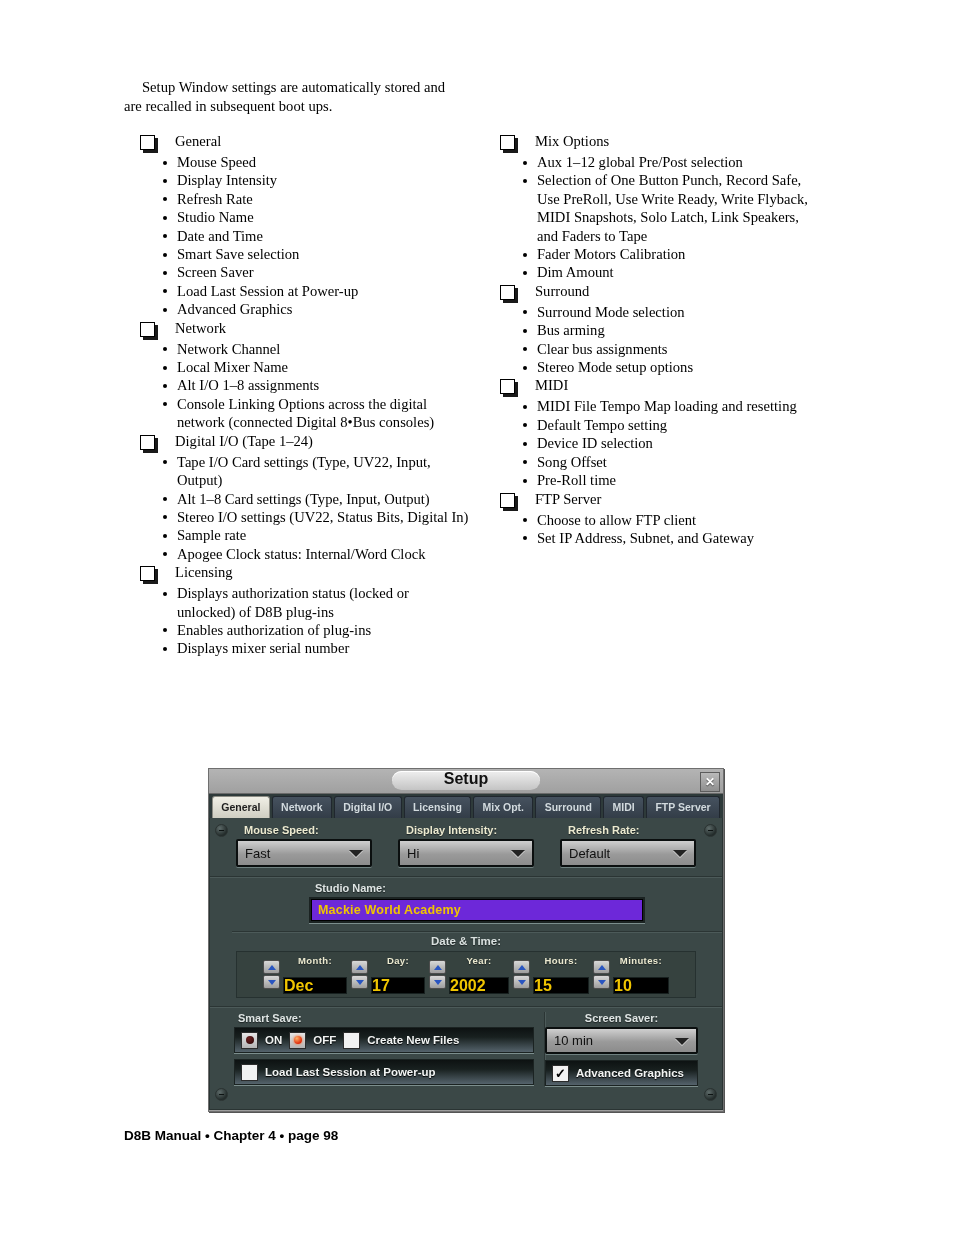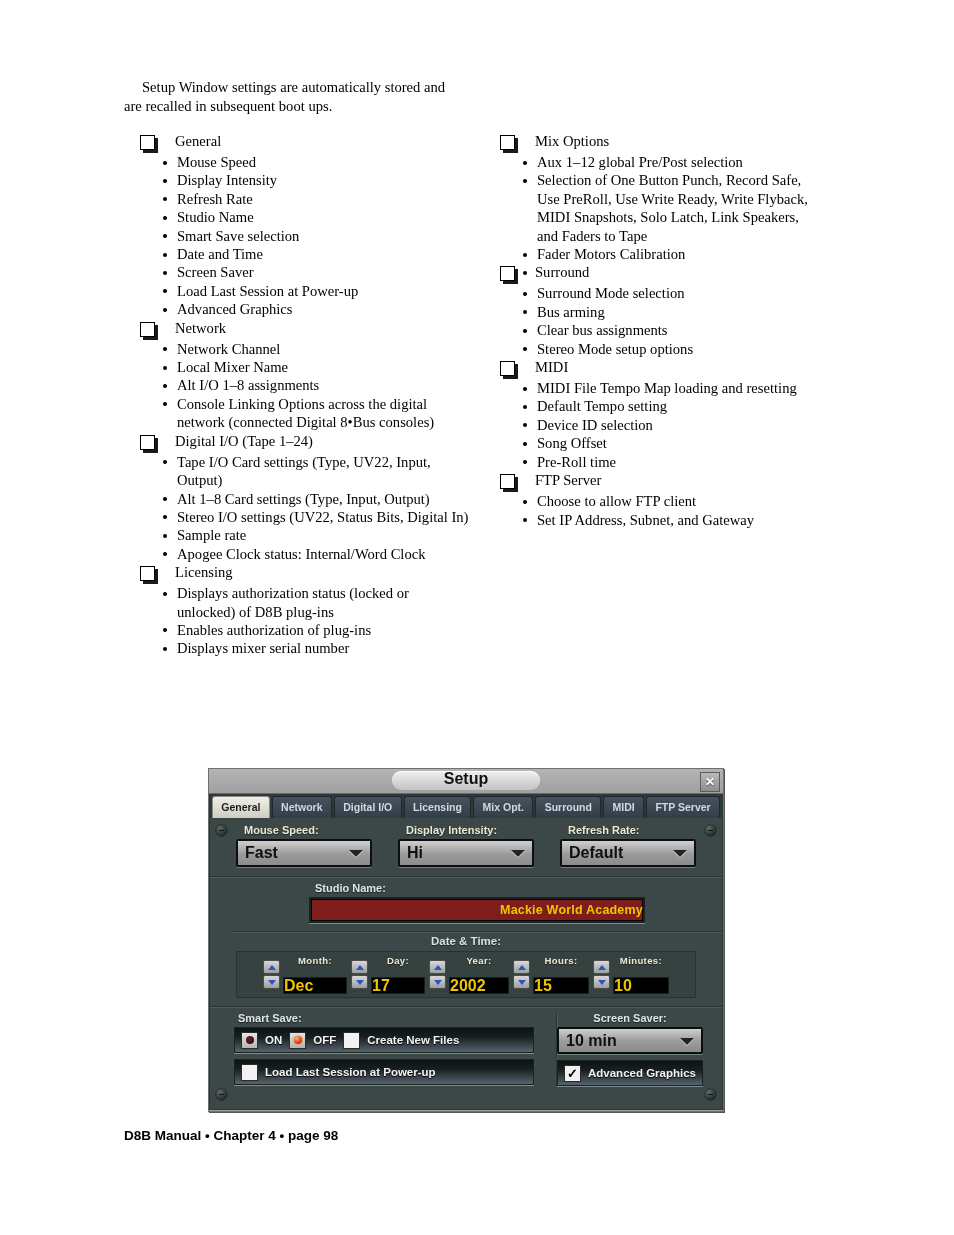--- a/index.html
+++ b/index.html
@@ -117,41 +117,41 @@
     color:#ecead0;margin:0 0 3px 8px;text-shadow:0 1px 1px #1d2424;
   }
   .dd{
     position:relative;height:24px;
     background:linear-gradient(#cfcfcf,#9a9a9a 55%,#8c8c8c);
     border:2px solid #0b0f0f;border-radius:2px;
     box-shadow:0 1px 0 #6f8180;
     display:flex;align-items:center;
   }
   .dd .ddtext{
-    font-family:"Liberation Sans",sans-serif;font-size:16px;font-weight:bold;
+    font-family:"Liberation Sans",sans-serif;font-size:13px;font-weight:normal;
     color:#101010;padding-left:7px;
   }
   .dd .ddarrow{
     position:absolute;right:7px;top:50%;margin-top:-3px;
     width:0;height:0;border-left:7px solid transparent;
     border-right:7px solid transparent;border-top:7px solid #232323;
     filter:drop-shadow(0 1px 0 #dcdcdc);
   }
 
   
   .row2{padding:5px 26px 8px 26px;text-align:center;margin-left:22px;}
   .studio-wrap{display:inline-block;width:336px;text-align:left;}
   .studio-label{
     font-family:"Liberation Sans",sans-serif;font-size:11px;font-weight:bold;
     color:#dfe5e4;margin:0 0 3px 6px;text-shadow:0 1px 1px #1d2424;
   }
   .textfield{
-    height:22px;background:#7f1d1d;border:2px solid #1b2322;
+    height:22px;background:#6d28d9;border:2px solid #1b2322;
     box-shadow:0 1px 0 #7c8e8d, inset 0 0 0 1px #000;
-    display:flex;align-items:center;justify-content:flex-end;
+    display:flex;align-items:center;
   }
   .textfield .val{
     font-family:"Liberation Sans",sans-serif;font-size:12.5px;font-weight:bold;
     color:#f0c500;padding-left:7px;letter-spacing:.2px;
   }
 
   
   .row3{padding:3px 26px 8px 26px;}
   .dtlabel{
     font-family:"Liberation Sans",sans-serif;font-size:11.5px;font-weight:bold;
@@ -183,21 +183,21 @@
     background:#000;border:1px solid #17201f;
     font-family:"Liberation Sans",sans-serif;font-size:16px;font-weight:bold;
     color:#f0c500;text-align:left;height:15px;line-height:15px;min-width:54px;margin-top:11px;
   }
   .numval.w-mon{min-width:62px;}
   .numval.w-day{min-width:52px;}
   .numval.w-yr{min-width:58px;}
 
   
   .row4{display:flex;padding:5px 24px 4px 24px;box-sizing:border-box;}
-  .row4 .left{flex:0 0 300px;padding-right:22px;border-right:1px solid #2b3534;box-shadow:1px 0 0 #4c5a59;}
+  .row4 .left{flex:0 0 300px;padding-right:10px;border-right:1px solid #2b3534;box-shadow:1px 0 0 #4c5a59;}
   .row4 .right{flex:1 1 auto;padding-left:0;}
   .ssLabel{
     font-family:"Liberation Sans",sans-serif;font-size:11px;font-weight:bold;
     color:#dfe5e4;margin:0 0 3px 4px;text-shadow:0 1px 1px #1d2424;
   }
   .ssLabel.ctr{text-align:center;margin-left:0;}
   .strip{
     background:linear-gradient(#0d1212 0%,#18201f 38%,#55636c 100%);
     border:1px solid #1b2322;
     display:flex;align-items:center;gap:7px;
@@ -251,28 +251,28 @@
     <div class="item">
         <span class="bullet"></span>
         <span class="txt">Refresh Rate</span>
       </div>
     <div class="item">
         <span class="bullet"></span>
         <span class="txt">Studio Name</span>
       </div>
     <div class="item">
         <span class="bullet"></span>
+        <span class="txt">Date and Time</span>
+      </div>
+    <div class="item">
+        <span class="bullet"></span>
         <span class="txt">Smart Save selection</span>
       </div>
     <div class="item">
         <span class="bullet"></span>
-        <span class="txt">Date and Time</span>
-      </div>
-    <div class="item">
-        <span class="bullet"></span>
         <span class="txt">Screen Saver</span>
       </div>
     <div class="item">
         <span class="bullet"></span>
         <span class="txt">Load Last Session at Power-up</span>
       </div>
     <div class="item">
         <span class="bullet"></span>
         <span class="txt">Advanced Graphics</span>
       </div>
@@ -353,20 +353,21 @@
     <div class="item">
         <span class="bullet"></span>
         <span class="txt">Selection of One Button Punch, Record Safe, Use PreRoll, Use Write Ready, Write Flyback, MIDI Snapshots, Solo Latch, Link Speakers, and Faders to Tape</span>
       </div>
     <div class="item">
         <span class="bullet"></span>
         <span class="txt">Fader Motors Calibration</span>
       </div>
     <div class="item">
         <span class="bullet"></span>
+        <span class="txt">Dim Amount</span>
       </div>
 
     <div class="grp">
       <span class="box"></span>
       <span class="glabel">Surround</span>
     </div>
     <div class="item">
         <span class="bullet"></span>
         <span class="txt">Surround Mode selection</span>
       </div>

